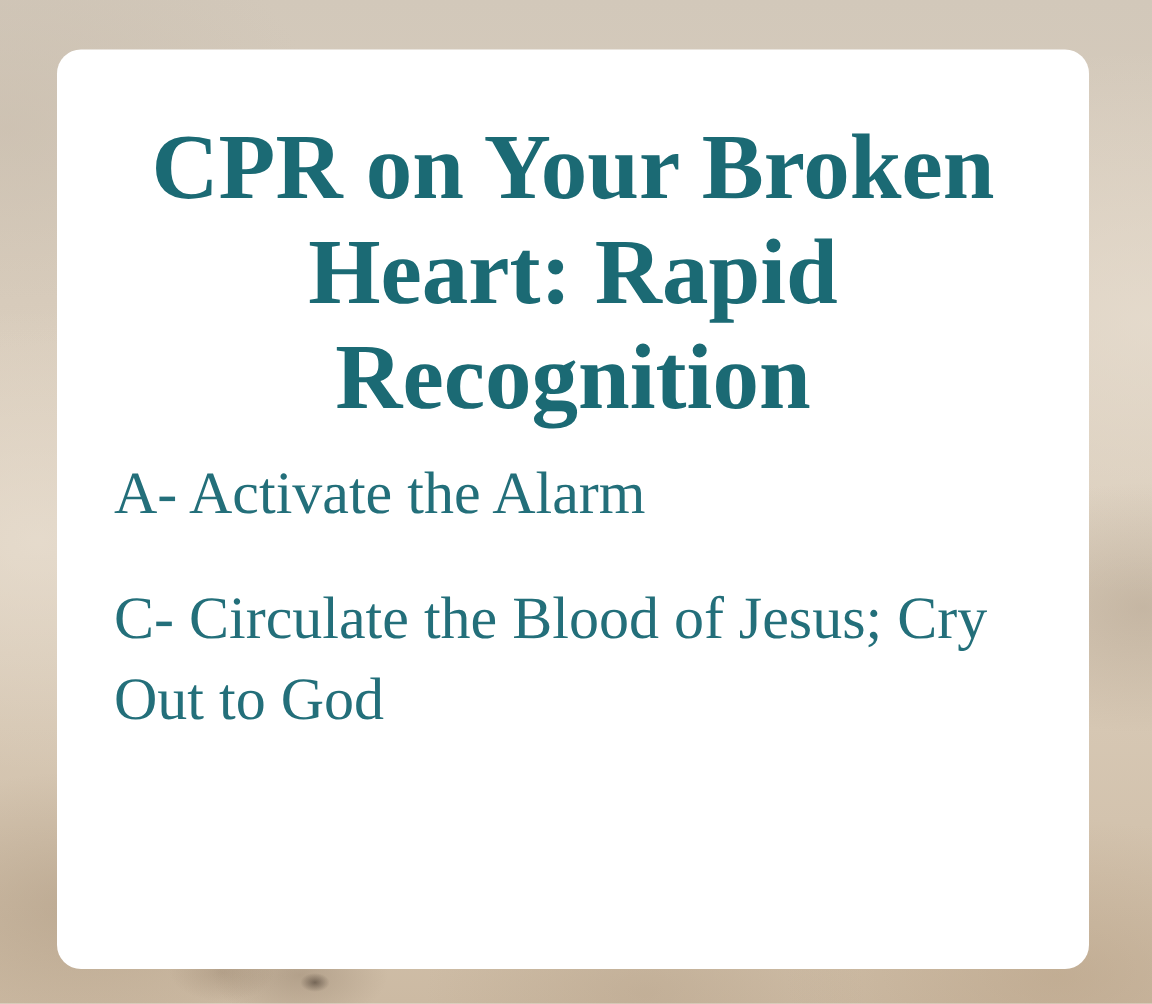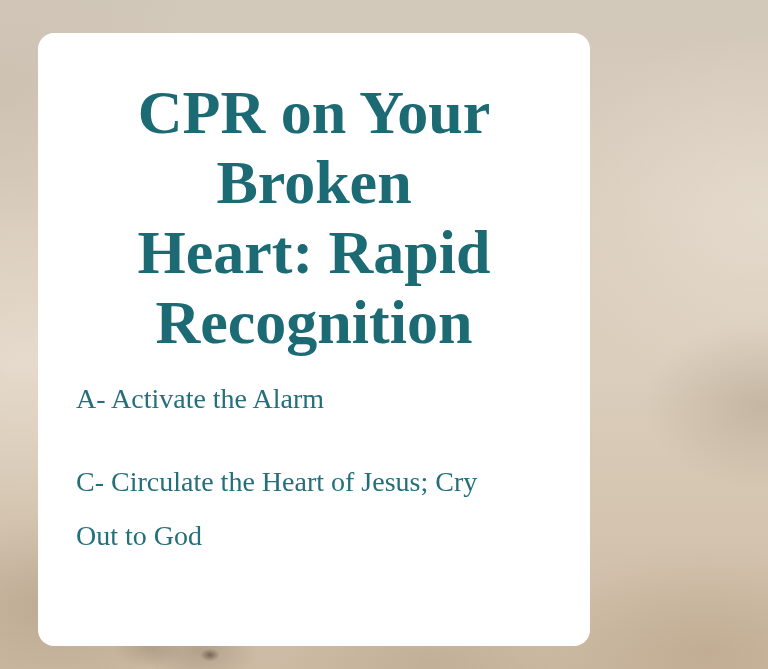--- a/index.html
+++ b/index.html
@@ -24,21 +24,21 @@
       radial-gradient(170px 120px at 762px 405px, rgba(150,132,112,0.30), rgba(150,132,112,0) 70%),
       radial-gradient(300px 210px at 5px 85px, rgba(198,186,170,0.50), rgba(198,186,170,0) 70%),
       radial-gradient(330px 260px at 765px 215px, rgba(235,226,213,0.60), rgba(235,226,213,0) 70%),
       radial-gradient(280px 220px at 25px 360px, rgba(237,228,216,0.55), rgba(237,228,216,0) 70%),
       linear-gradient(to bottom, #d2c8ba 0%, #d9cdbd 30%, #dbcebc 55%, #d3c3ae 82%, #ccbaa3 100%);
   }
   .card {
     position: absolute;
     left: 38px;
     top: 33px;
-    width: 552px;
+    width: 688px;
     height: 613px;
     box-sizing: border-box;
     padding: 44px 38px 0 38px;
     background: var(--card_background, #ffffff);
     border-radius: 16px;
   }
   .title {
     margin: 0;
     font-family: "Liberation Serif", serif;
     font-weight: 700;
@@ -48,32 +48,32 @@
     color: var(--title_text, #1b6a74);
     white-space: pre-line;
   }
   .items {
     margin-top: 15px;
   }
   .item {
     margin: 0 0 29px 0;
     font-family: "Liberation Serif", serif;
     font-weight: 400;
-    font-size: 28px;
+    font-size: 40px;
     line-height: 54px;
     text-align: left;
     color: var(--body_text, #236f7a);
     white-space: pre-line;
   }
 </style>
 </head>
 <body>
 
 <div class="card">
   <h1 class="title">CPR on Your Broken
 Heart: Rapid
 Recognition</h1>
   <div class="items">
     <p class="item">A- Activate the Alarm</p>
-    <p class="item">C- Circulate the Heart of Jesus; Cry
+    <p class="item">C- Circulate the Blood of Jesus; Cry
 Out to God</p>
   </div>
 </div>
 
 </body></html>

